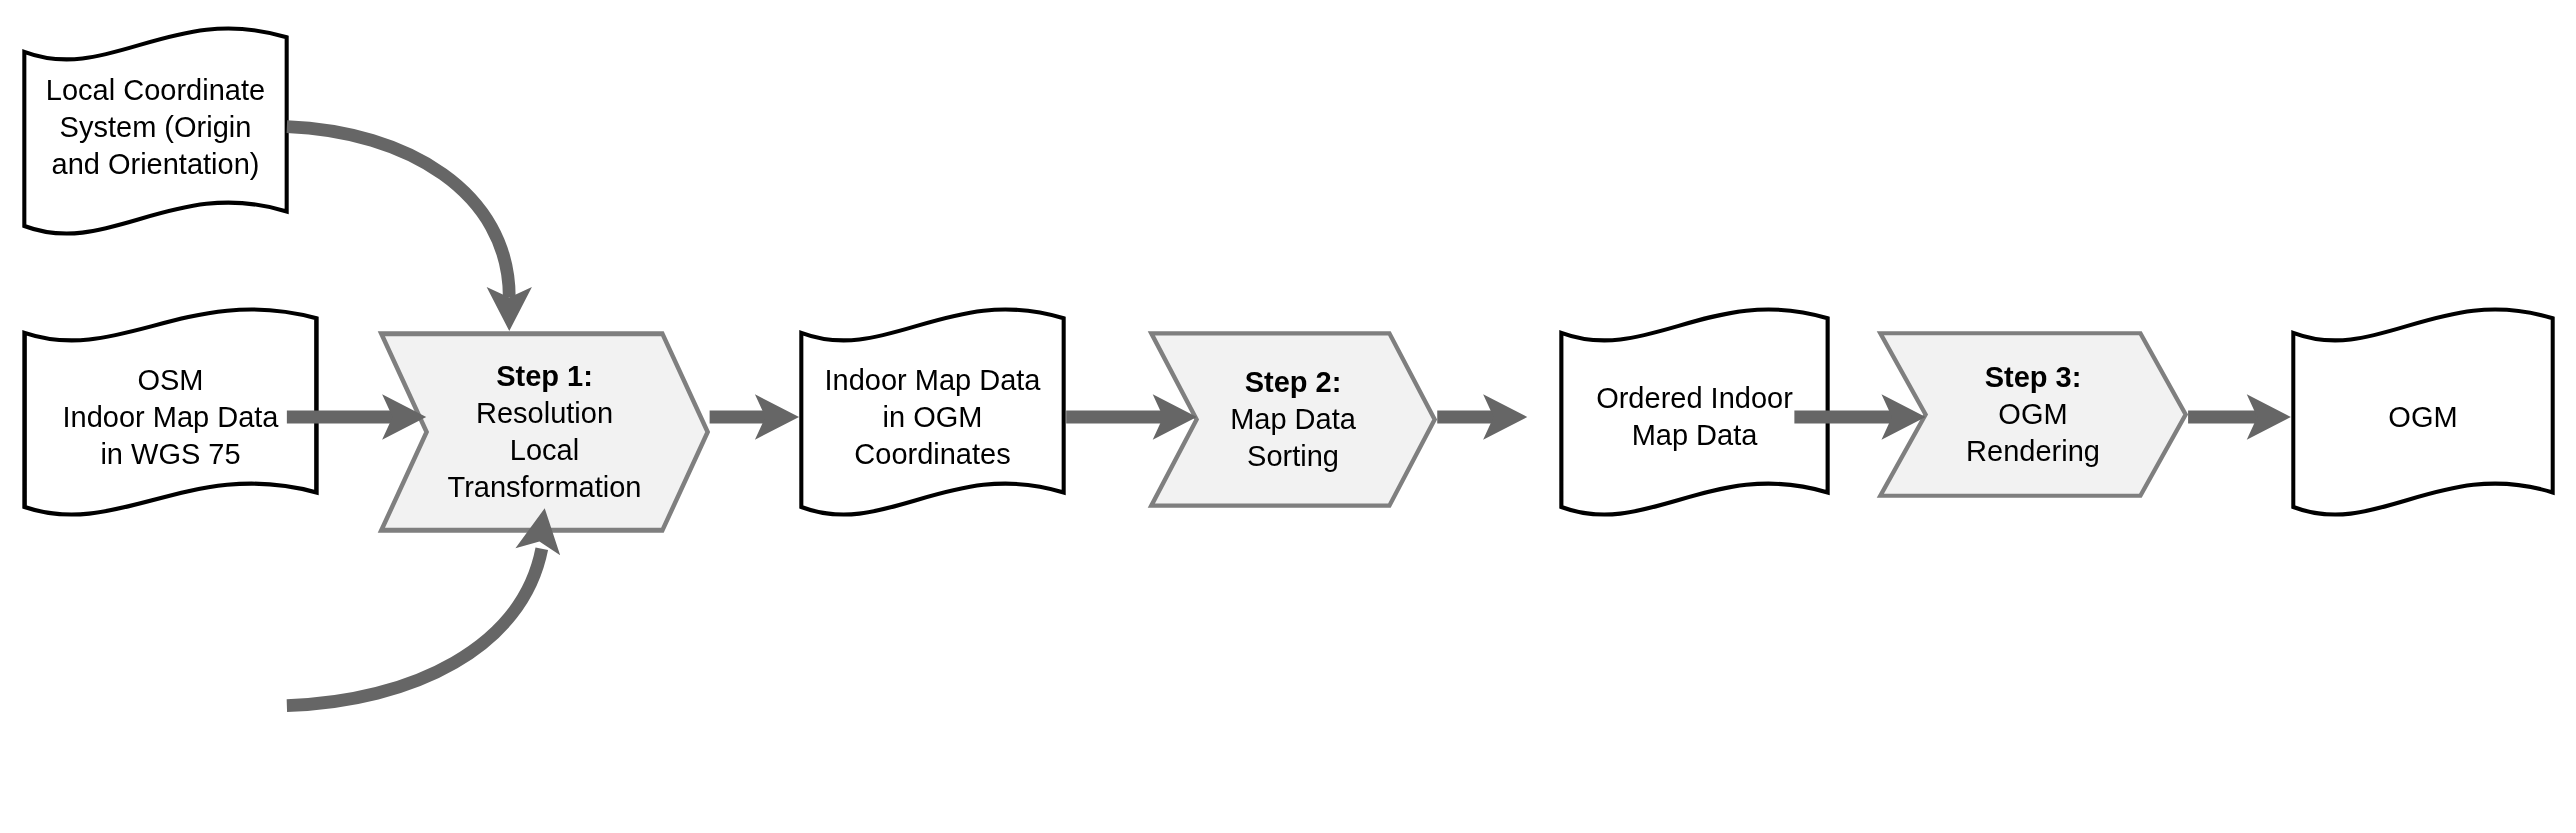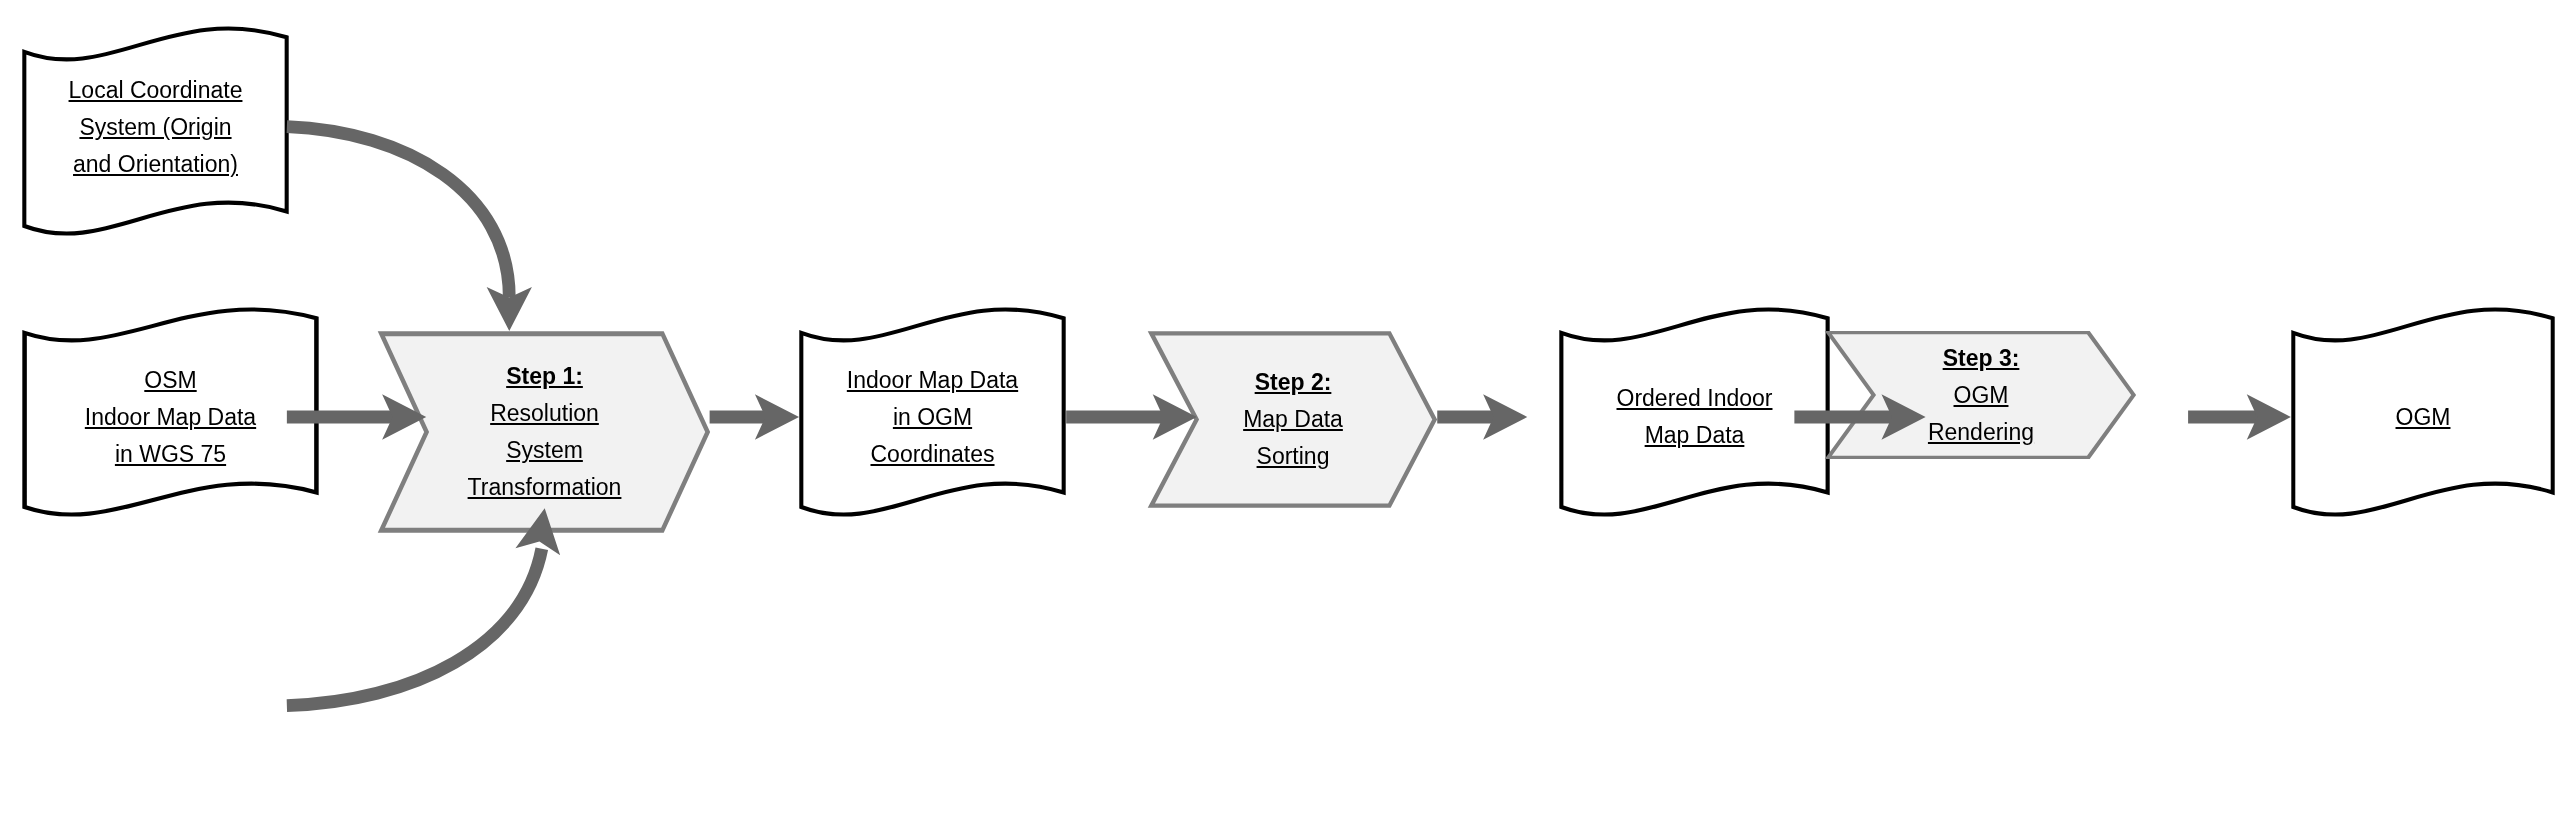--- a/index.html
+++ b/index.html
@@ -11,21 +11,21 @@
     color:var(--text-color,#000000);
     overflow:hidden;
   }
   .node{position:absolute;}
   .node svg.shape{position:absolute;left:0;top:0;width:100%;height:100%;overflow:visible;}
   .tape{fill:var(--doc-fill,#ffffff);stroke:var(--doc-border,#000000);stroke-width:7;}
   .chev{fill:var(--chev-fill,#f2f2f2);stroke:var(--chev-border,#7f7f7f);stroke-width:7.5;stroke-linejoin:miter;}
   .label{
     position:absolute;left:0;top:0;right:0;bottom:0;
     display:flex;flex-direction:column;align-items:center;justify-content:center;
-    text-align:left;font-size:23px;line-height:37px;white-space:nowrap;text-decoration:underline;
+    text-align:left;font-size:29px;line-height:37px;white-space:nowrap;
   }
   .label .bold{font-weight:700;}
   #edges{position:absolute;left:0;top:0;}
   .shaft{fill:none;stroke:var(--arrow-color,#666666);stroke-width:22;stroke-linecap:butt;}
   .head{fill:var(--arrow-color,#666666);stroke:none;}
 </style>
 </head>
 <body>
 
 <div id="canvas">
@@ -53,21 +53,21 @@
   </div>
 
 
   <div class="node" style="left:379px;top:331px;width:331px;height:202px">
     <svg class="shape" viewBox="0 0 570 305" preserveAspectRatio="none">
       <polygon class="chev" points="4,4 488,4 566,152.5 488,301 4,301 82,152.5"></polygon>
     </svg>
     <div class="label">
       <div class="bold">Step 1:</div>
       <div>Resolution</div>
-      <div>System</div>
+      <div>Local</div>
       <div>Transformation</div>
     </div>
   </div>
 
   <div class="node" style="left:799px;top:298px;width:267px;height:238px">
     <svg class="shape" viewBox="0 0 460 410" preserveAspectRatio="none">
       <path class="tape" d="M 4,60 C 150,115 260,-25 456,35 L 456,335 C 260,275 150,415 4,360 Z"></path>
     </svg>
     <div class="label">
       <div>Indoor Map Data</div>
@@ -90,21 +90,21 @@
   <div class="node" style="left:1559px;top:298px;width:271px;height:238px">
     <svg class="shape" viewBox="0 0 460 410" preserveAspectRatio="none">
       <path class="tape" d="M 4,60 C 150,115 260,-25 456,35 L 456,335 C 260,275 150,415 4,360 Z"></path>
     </svg>
     <div class="label">
       <div>Ordered Indoor</div>
       <div>Map Data</div>
     </div>
   </div>
 
-  <div class="node" style="left:1826px;top:331px;width:310px;height:128px">
+  <div class="node" style="left:1878px;top:331px;width:310px;height:167px">
     <svg class="shape" viewBox="0 0 534 305" preserveAspectRatio="none">
       <polygon class="chev" points="4,4 452,4 530,152.5 452,301 4,301 82,152.5"></polygon>
     </svg>
     <div class="label">
       <div class="bold">Step 3:</div>
       <div>OGM</div>
       <div>Rendering</div>
     </div>
   </div>
 

